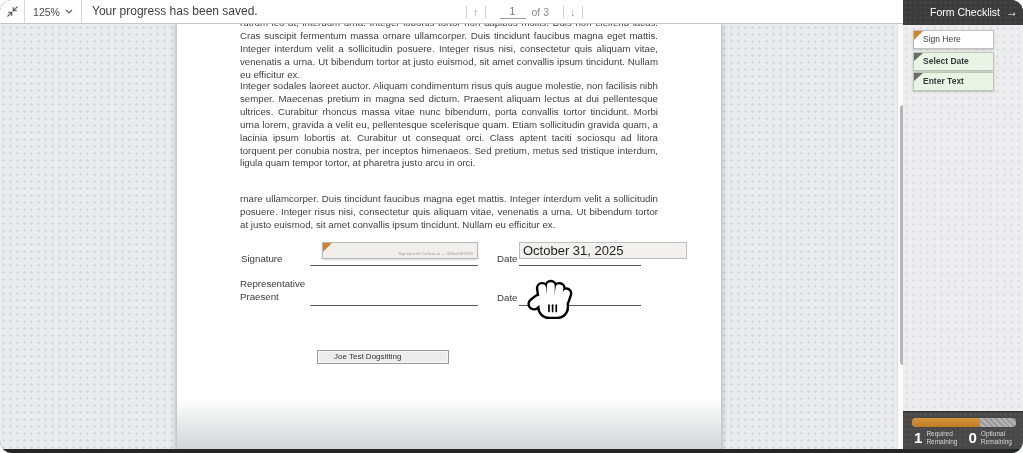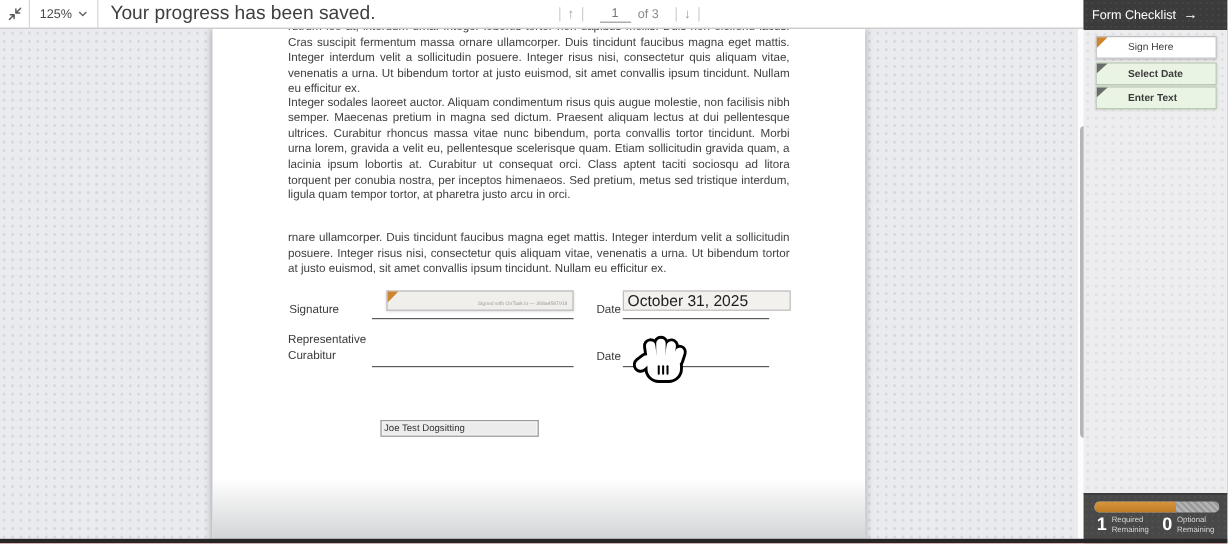--- a/index.html
+++ b/index.html
@@ -1,28 +1,28 @@
 <!DOCTYPE html>
 <html><head>
 <meta charset="utf-8">
 <style>
   * { margin:0; padding:0; box-sizing:border-box; }
   html,body { width:1023px; height:453px; }
   body { font-family:"Liberation Sans","DejaVu Sans",sans-serif; }
-  #app { position:relative; width:1023px; height:453px; overflow:hidden; background:#ef4444; }
+  #app { position:relative; width:1023px; height:453px; overflow:hidden; background:#0369a1;border-radius:12px; }
 
   
   .toolbar { position:absolute; left:0; top:0; width:903px; height:24px; background:#ffffff;
              border-bottom:1px solid #c6c6c6; z-index:20; }
   .tb-cell { position:absolute; top:0; height:23px; display:flex; align-items:center; justify-content:center; }
   .tb-icon-cell { left:0; width:25px; border-right:1px solid #d6d6d6; cursor:pointer; }
   .tb-zoom { left:25px; width:57px; border-right:1px solid #d6d6d6; gap:5px; cursor:pointer;
              font-size:10.5px; color:#4a4a4a; }
   .tb-msg { position:absolute; left:92px; top:0; height:23px; line-height:23px;
-            font-size:16px; color:#3f3f3f; }
+            font-size:12px; color:#3f3f3f; }
   .tb-nav { position:absolute; left:462px; top:0; height:23px; display:flex; align-items:center;
             font-size:10.5px; color:#8a8a8a; }
   .tb-sep { width:1px; height:12px; background:#cfcfcf; margin:0 4px; }
   .tb-arrow { font-size:11px; color:#9a9a9a; cursor:pointer; padding:0 2px; }
   .page-num { width:26px; text-align:center; border-bottom:1px solid #9a9a9a; color:#777;
               margin:0 6px 0 10px; font-size:10.5px; line-height:14px; cursor:text; }
   .page-of { margin-right:10px; color:#8a8a8a; }
 
   
   .doc-area { position:absolute; left:0; top:24px; width:903px; height:429px;
@@ -38,56 +38,56 @@
   .p1 { top:-7px; } .p2 { top:56px; } .p3 { top:169px; }
 
   .doc-label { position:absolute; font-size:9.7px; color:#3a3a3a; }
   .sigline { position:absolute; height:1px; background:#5a5a5a; }
 
   .sig-field { position:absolute; left:145px; top:218px; width:156px; height:17px;
                background:#f0efec; border:1px solid #b9b9b9; box-shadow:0 1px 2px rgba(0,0,0,0.15);
                cursor:pointer; }
   .sig-stamp { position:absolute; right:4px; bottom:2px; font-size:5px; color:#a0a0a0;
                transform:scale(0.85); transform-origin:right bottom; white-space:nowrap; }
-  .date-field { position:absolute; left:342px; top:218px; width:140px; height:17px;
+  .date-field { position:absolute; left:342px; top:218px; width:168px; height:17px;
                 background:#f2f1ee; border:1px solid #bdbdbd; font-size:13px; line-height:16px;
                 color:#1e1e1e; padding-left:3px; cursor:pointer; }
   .corner { position:absolute; left:0; top:0; width:0; height:0;
             border-right:9px solid transparent; }
   .corner-orange { border-top:9px solid #cd862f; }
   .corner-gray { border-top:8px solid #6b6b6b; }
 
   .rep-label { white-space:pre-line; line-height:12.6px; }
 
   .text-field { position:absolute; left:140px; top:326px; width:132px; height:14px;
                 background:#ececec; border:1px solid #9a9a9a; box-shadow:inset 0 0 0 1px #f7f7f7;
-                font-size:8px; line-height:12px; color:#333; padding-left:2px; cursor:text; }
+                font-size:8px; line-height:12px; color:#333; padding-left:16px; cursor:text; }
 
   
   .hand { position:absolute; left:527px; top:253px; z-index:6; pointer-events:none; }
 
   
   .scroll-track { position:absolute; left:897px; top:0; width:11px; height:429px; background:#fcfcfc;
                   border-left:1px solid #e2e2e2; }
   .scroll-thumb { position:absolute; left:2px; top:81px; width:7px; height:260px;
                   background:#b5b5b5; border-radius:4px; cursor:pointer; }
 
   
   .sb-header { position:absolute; left:903px; top:0; width:120px; height:25px; background:#3b3b3b;
                background-image:radial-gradient(rgba(255,255,255,0.05) 1px, rgba(0,0,0,0) 1.2px);
                background-size:5px 5px;
-               color:#fff; font-size:10.5px; line-height:25px; padding-left:7px; cursor:pointer; z-index:21; }
+               color:#fff; font-size:10.5px; line-height:25px; padding-left:27px; cursor:pointer; z-index:21; }
   .sb-header .arr { margin-left:6px; font-size:12px; }
   .sidebar { position:absolute; left:903px; top:25px; width:120px; height:428px;
              background-color:#ededef;
              background-image:radial-gradient(#dcdee1 1px, rgba(0,0,0,0) 1.2px);
              background-size:7px 7px; }
-  .chk-item { position:absolute; left:10px; width:101px; height:19px; background:#ffffff;
+  .chk-item { position:absolute; left:10px; width:81px; height:19px; background:#ffffff;
               border:1px solid #bfbfbf; box-shadow:0 1px 2px rgba(0,0,0,0.18);
-              font-size:8.5px; line-height:17px; color:#3b3b3b; padding-left:26px; cursor:pointer; }
+              font-size:8.5px; line-height:17px; color:#3b3b3b; padding-left:9px; cursor:pointer; }
   .chk-green { background:#e9f4e4; border-color:#b9c9b2;font-weight:bold; }
   .chk-1 { top:5px; } .chk-2 { top:27px; } .chk-3 { top:47px; }
 
   .sb-footer { position:absolute; left:0; top:386px; width:120px; height:42px; background:#484848;
                background-image:radial-gradient(rgba(255,255,255,0.05) 1px, rgba(0,0,0,0) 1.2px);
                background-size:5px 5px; border-top:1px solid #2e2e2e; }
   .prog-track { position:absolute; left:9px; top:6px; width:104px; height:9px; border-radius:4px;
                 overflow:hidden;
                 background:repeating-linear-gradient(45deg,#9b9b9b 0 2px,#b3b3b3 2px 4px); }
   .prog-fill { height:100%; background:linear-gradient(to bottom,#d6953d,#c07c24); border-radius:4px 0 0 4px; }
@@ -141,21 +141,21 @@
         <div class="corner corner-orange"></div>
         <div class="sig-stamp">Signed with OnTask.io — 368a4587918</div>
       </div>
       <div class="doc-label" style="left:64px; top:229px;">Signature</div>
       <div class="sigline" style="left:133px; top:241px; width:168px;"></div>
       <div class="doc-label" style="left:320px; top:229px;">Date</div>
       <div class="date-field">October 31, 2025</div>
       <div class="sigline" style="left:342px; top:241px; width:122px;"></div>
 
       <div class="doc-label rep-label" style="left:63px; top:254px;">Representative
-Curabitur</div>
+Praesent</div>
       <div class="sigline" style="left:133px; top:281px; width:168px;"></div>
       <div class="doc-label" style="left:320px; top:268px;">Date</div>
       <div class="sigline" style="left:342px; top:281px; width:122px;"></div>
 
       <div class="text-field">Joe Test Dogsitting</div>
 
       <div class="page-fade"></div>
     </div>
 
     <div class="hand">

